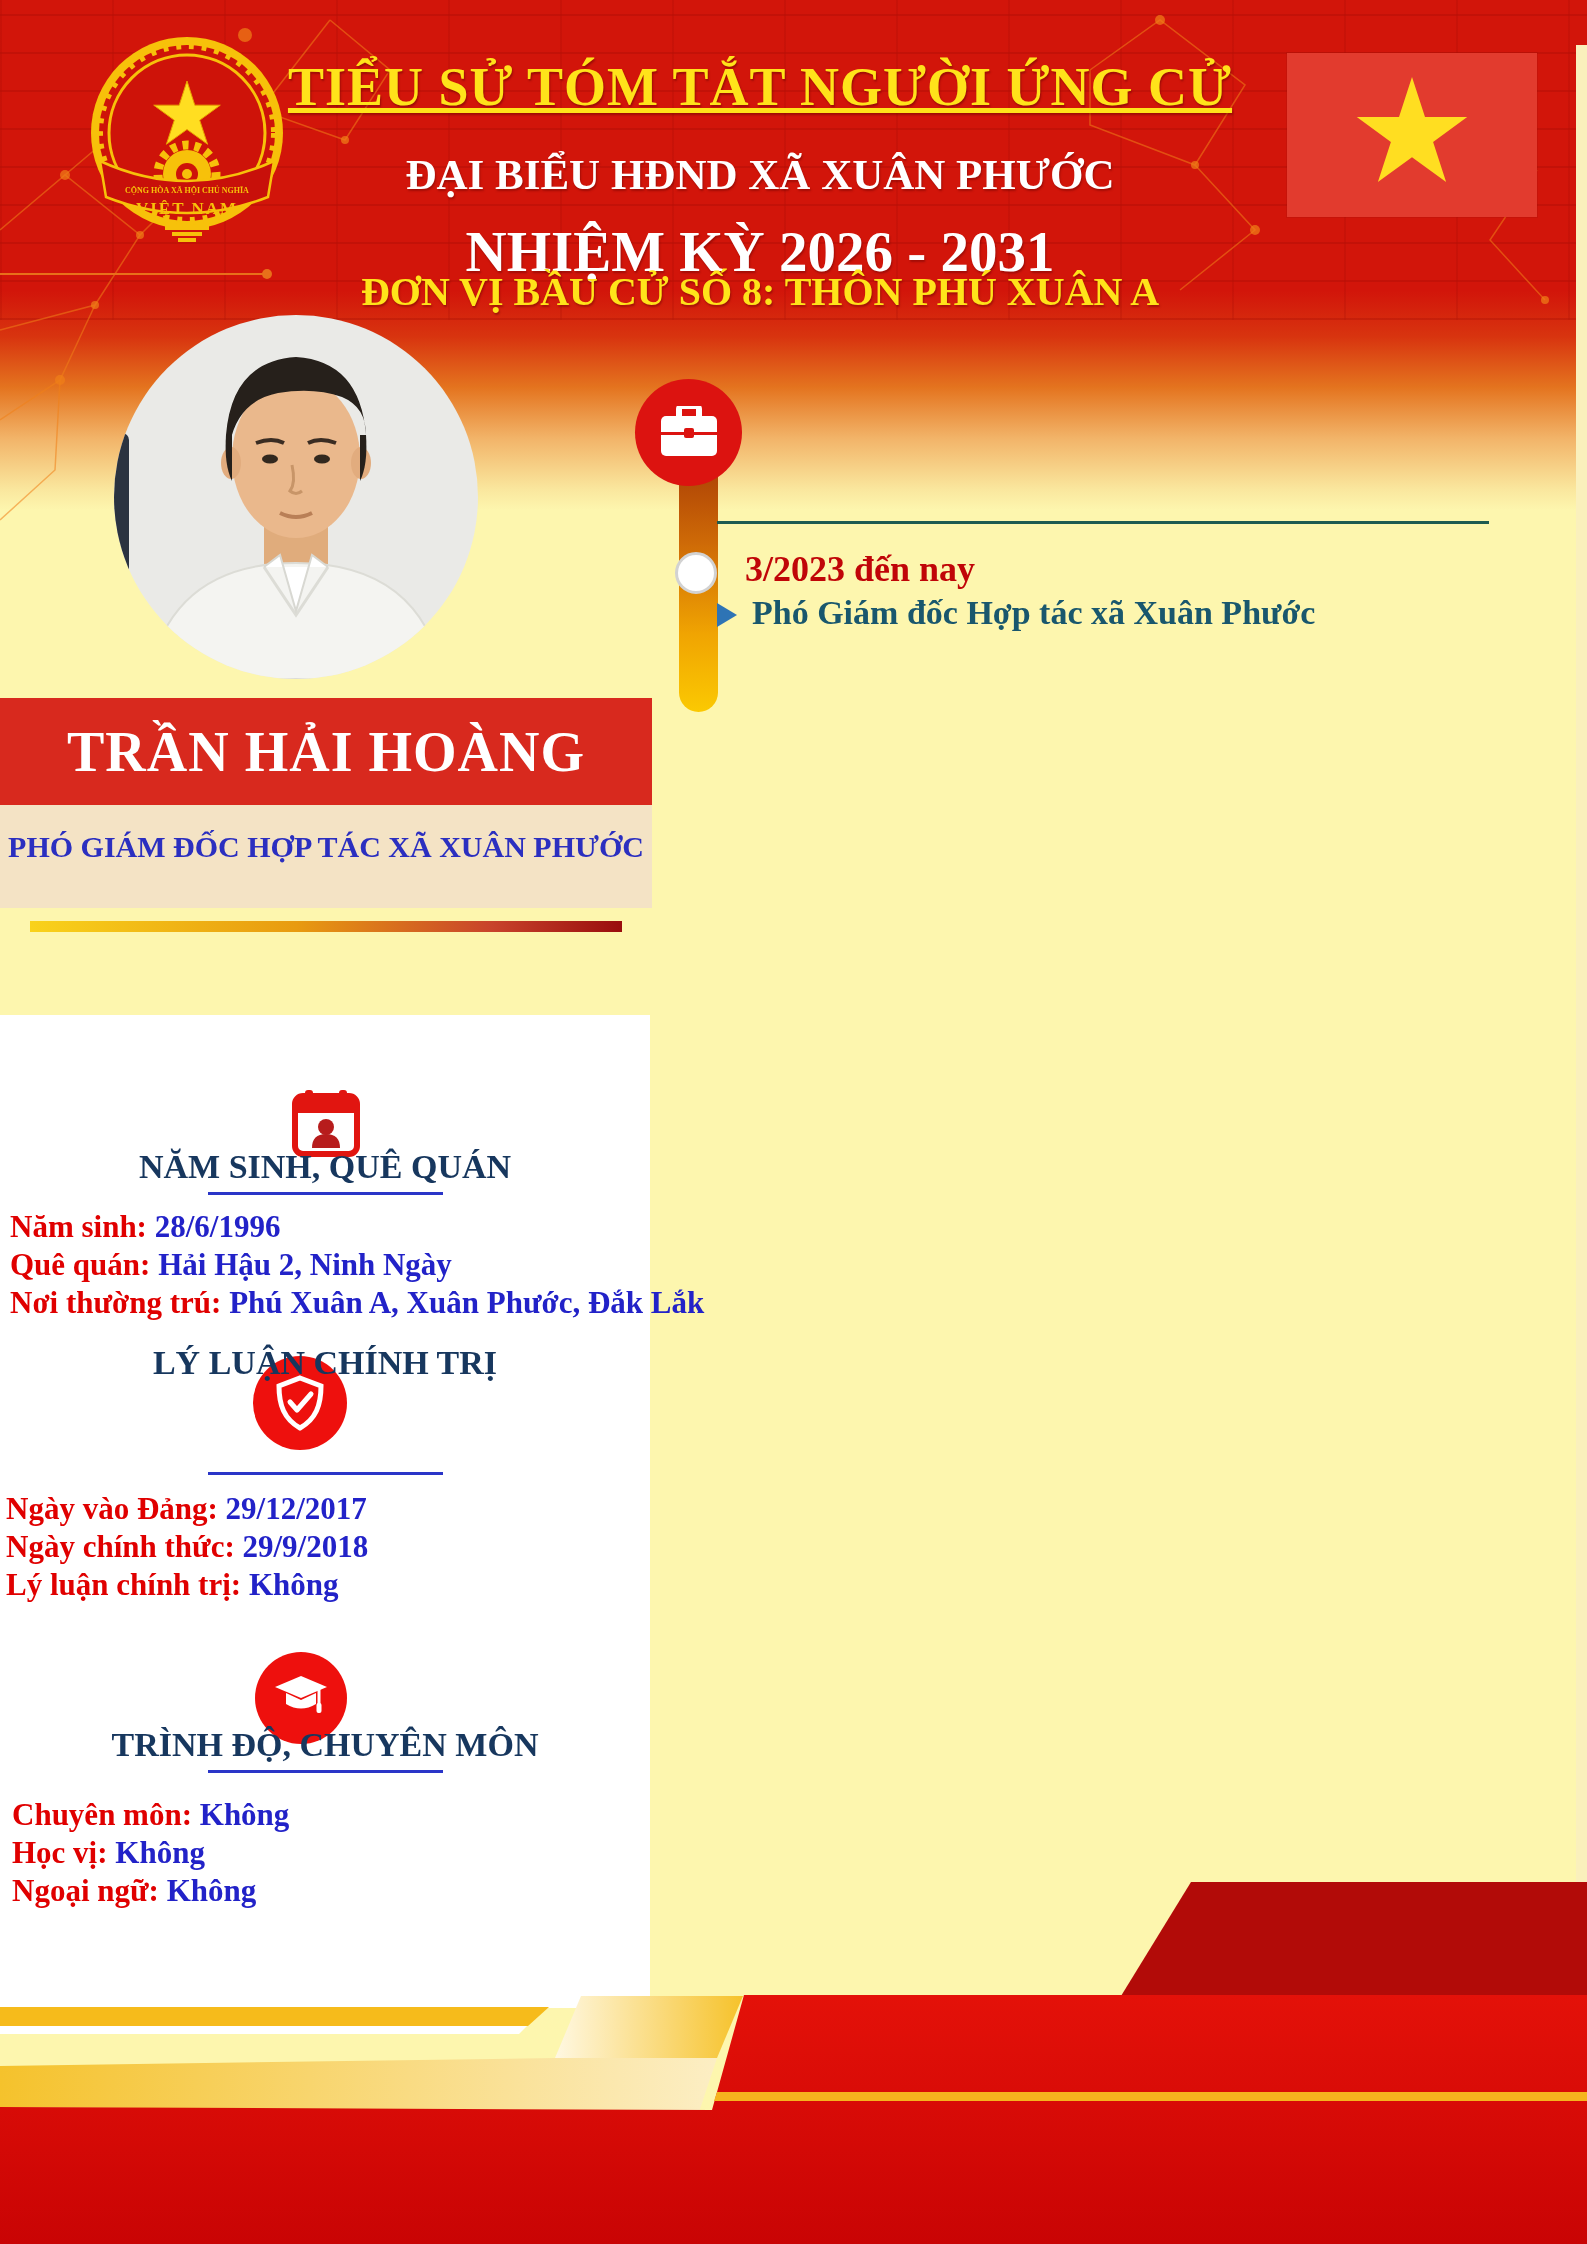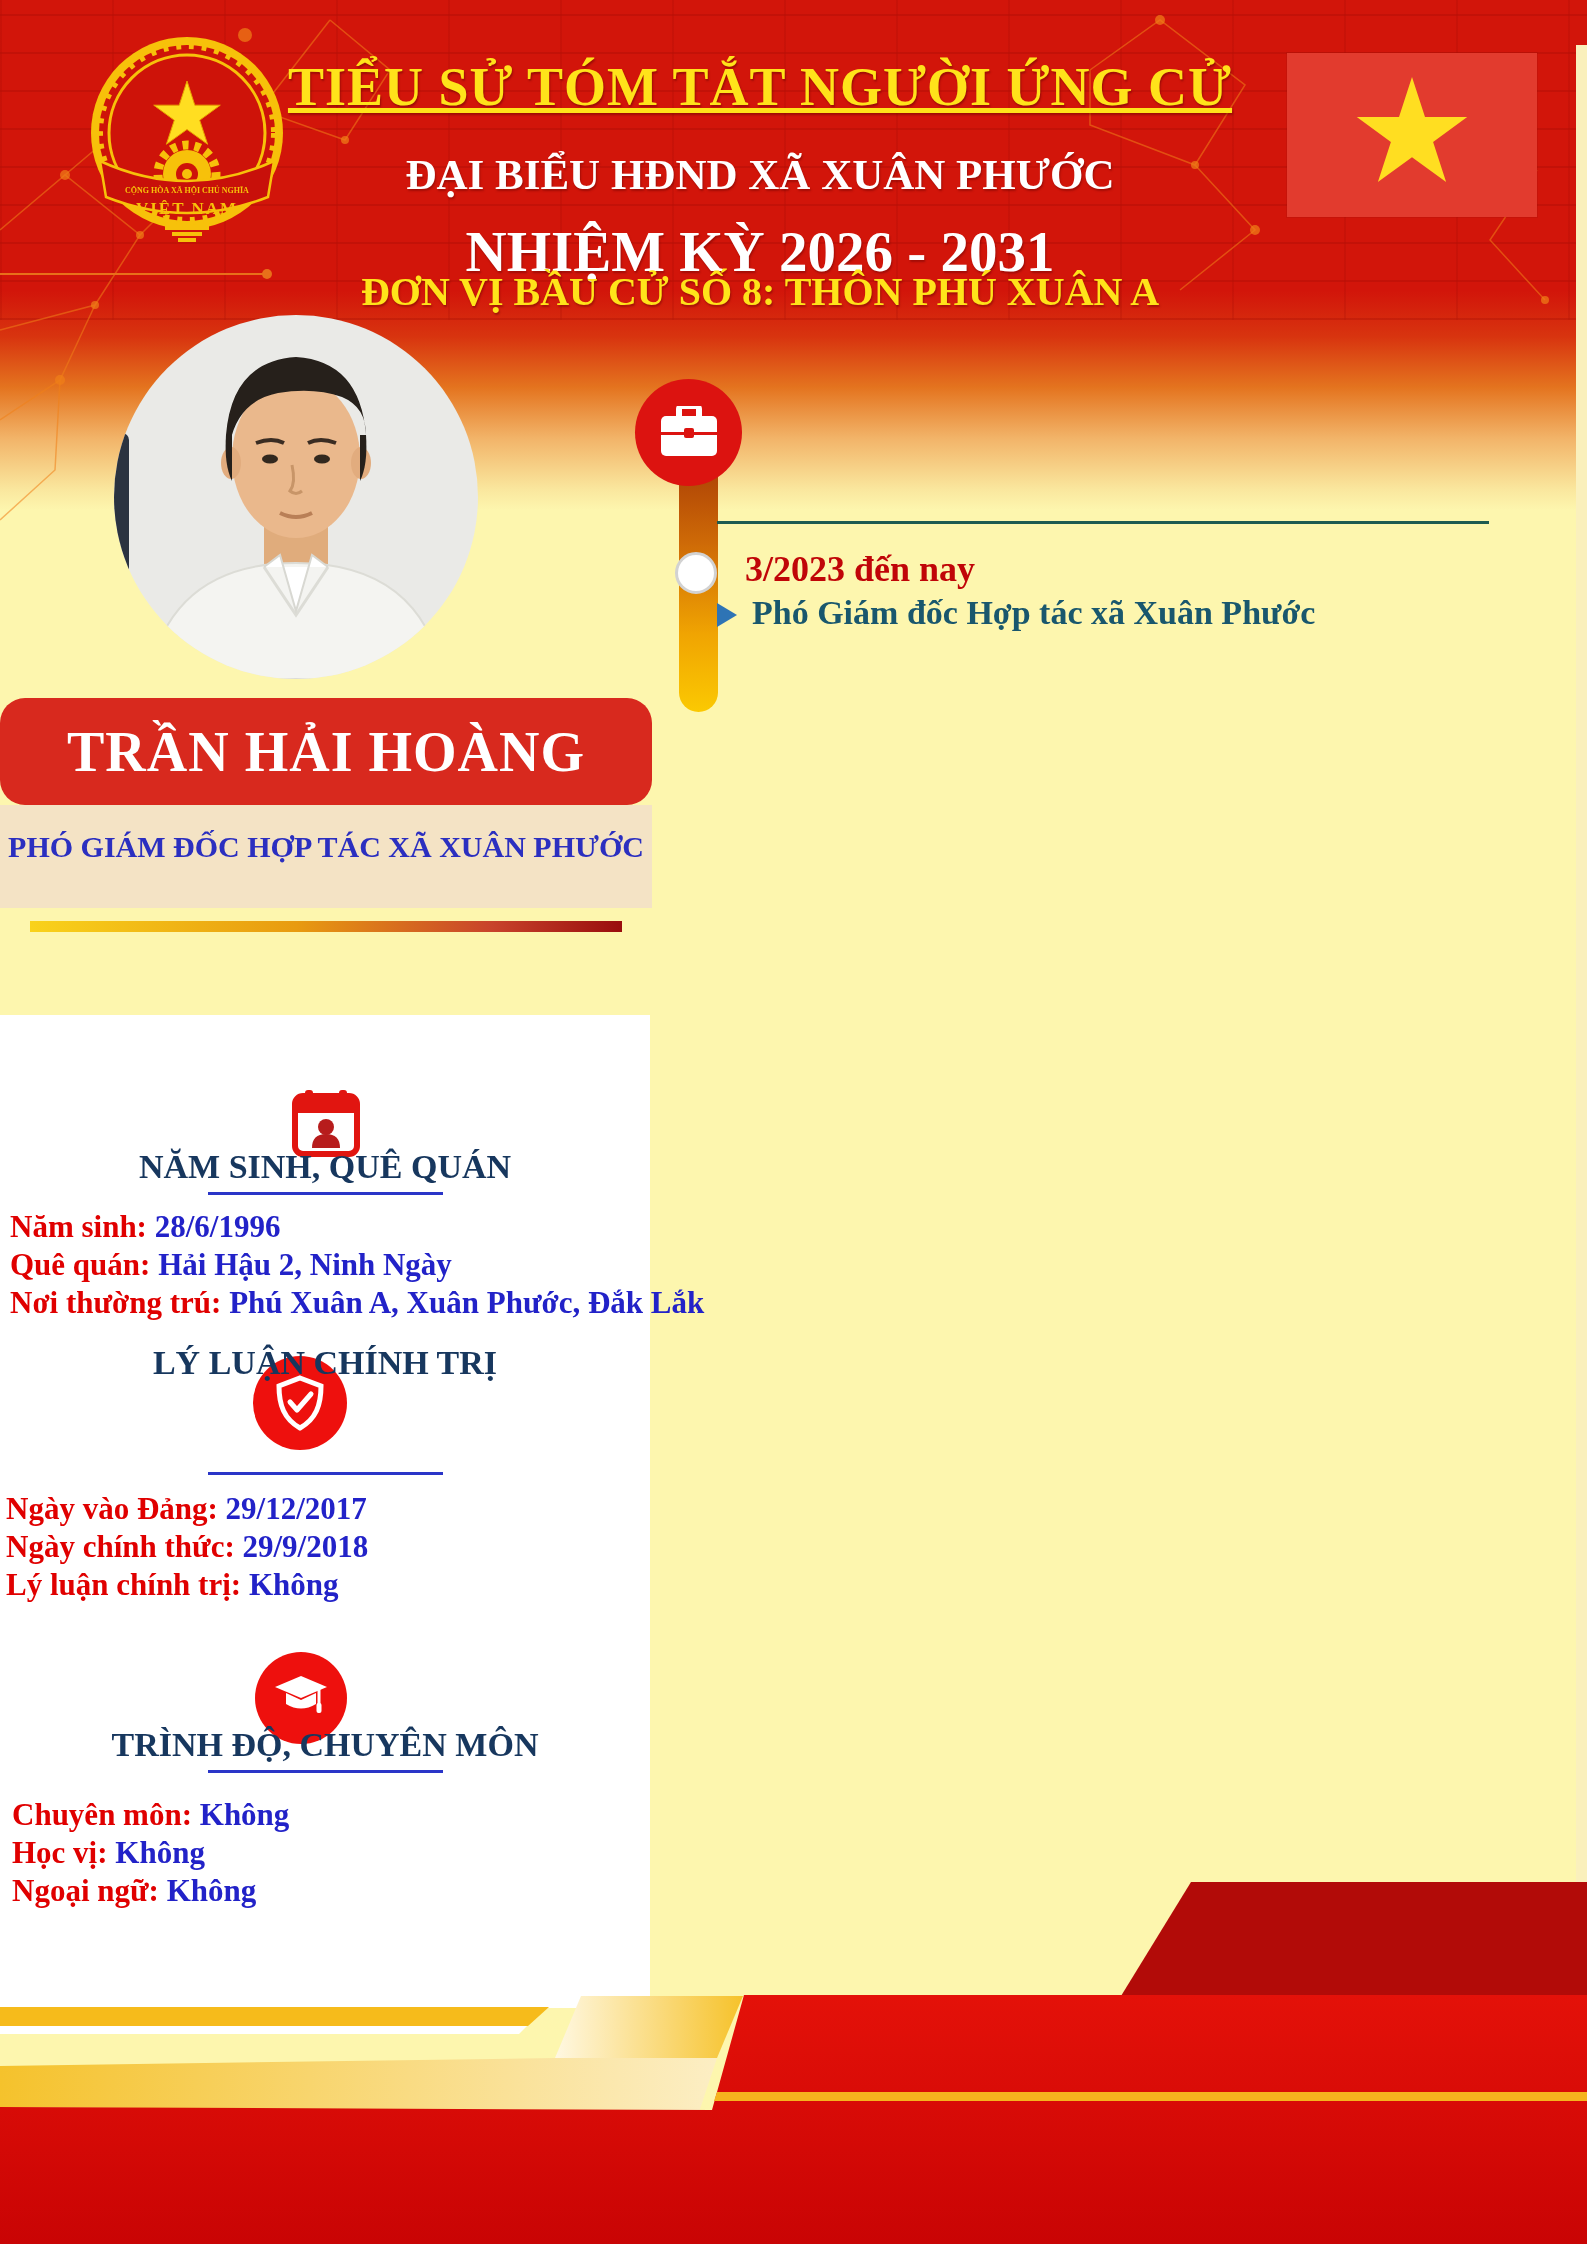--- a/index.html
+++ b/index.html
@@ -54,21 +54,21 @@
   }
   .work-underline{left:717px;top:521px;width:772px;height:3px;background:#1E5B50;z-index:3;}
 
   .tl-period{left:745px;top:548px;font-size:36px;font-weight:bold;color:#C00508;z-index:3;}
   .tl-arrow{left:717px;top:603px;width:0;height:0;z-index:3;
     border-top:12px solid transparent;border-bottom:12px solid transparent;border-left:20px solid #2E74B5;}
   .tl-position{left:752px;top:594px;font-size:34px;font-weight:bold;color:#19576D;z-index:3;}
 
   
   .name-banner{left:0;top:698px;width:652px;height:107px;background:#D8291E;z-index:3;
-    display:flex;align-items:center;justify-content:center;border-radius:25px;}
+    display:flex;align-items:center;justify-content:center;}
   .name-banner span{color:#fff;font-weight:bold;font-size:56px;letter-spacing:1px;}
   .name-sub{left:0;top:805px;width:652px;height:103px;background:#F4E3C5;z-index:3;
     display:flex;align-items:flex-start;justify-content:center;padding-top:25px;}
   .name-sub span{color:#2B2FC0;font-weight:bold;font-size:30px;}
   .name-divider{left:30px;top:921px;width:592px;height:11px;z-index:3;
     background:linear-gradient(90deg,#F9D21B 0%,#E89B10 45%,#C8432B 78%,#990D0D 100%);}
 
   
   .info-panel{left:0;top:1015px;width:650px;height:993px;background:#FFFFFF;z-index:2;}
   .sec-icon{z-index:3;display:flex;align-items:center;justify-content:center;}

